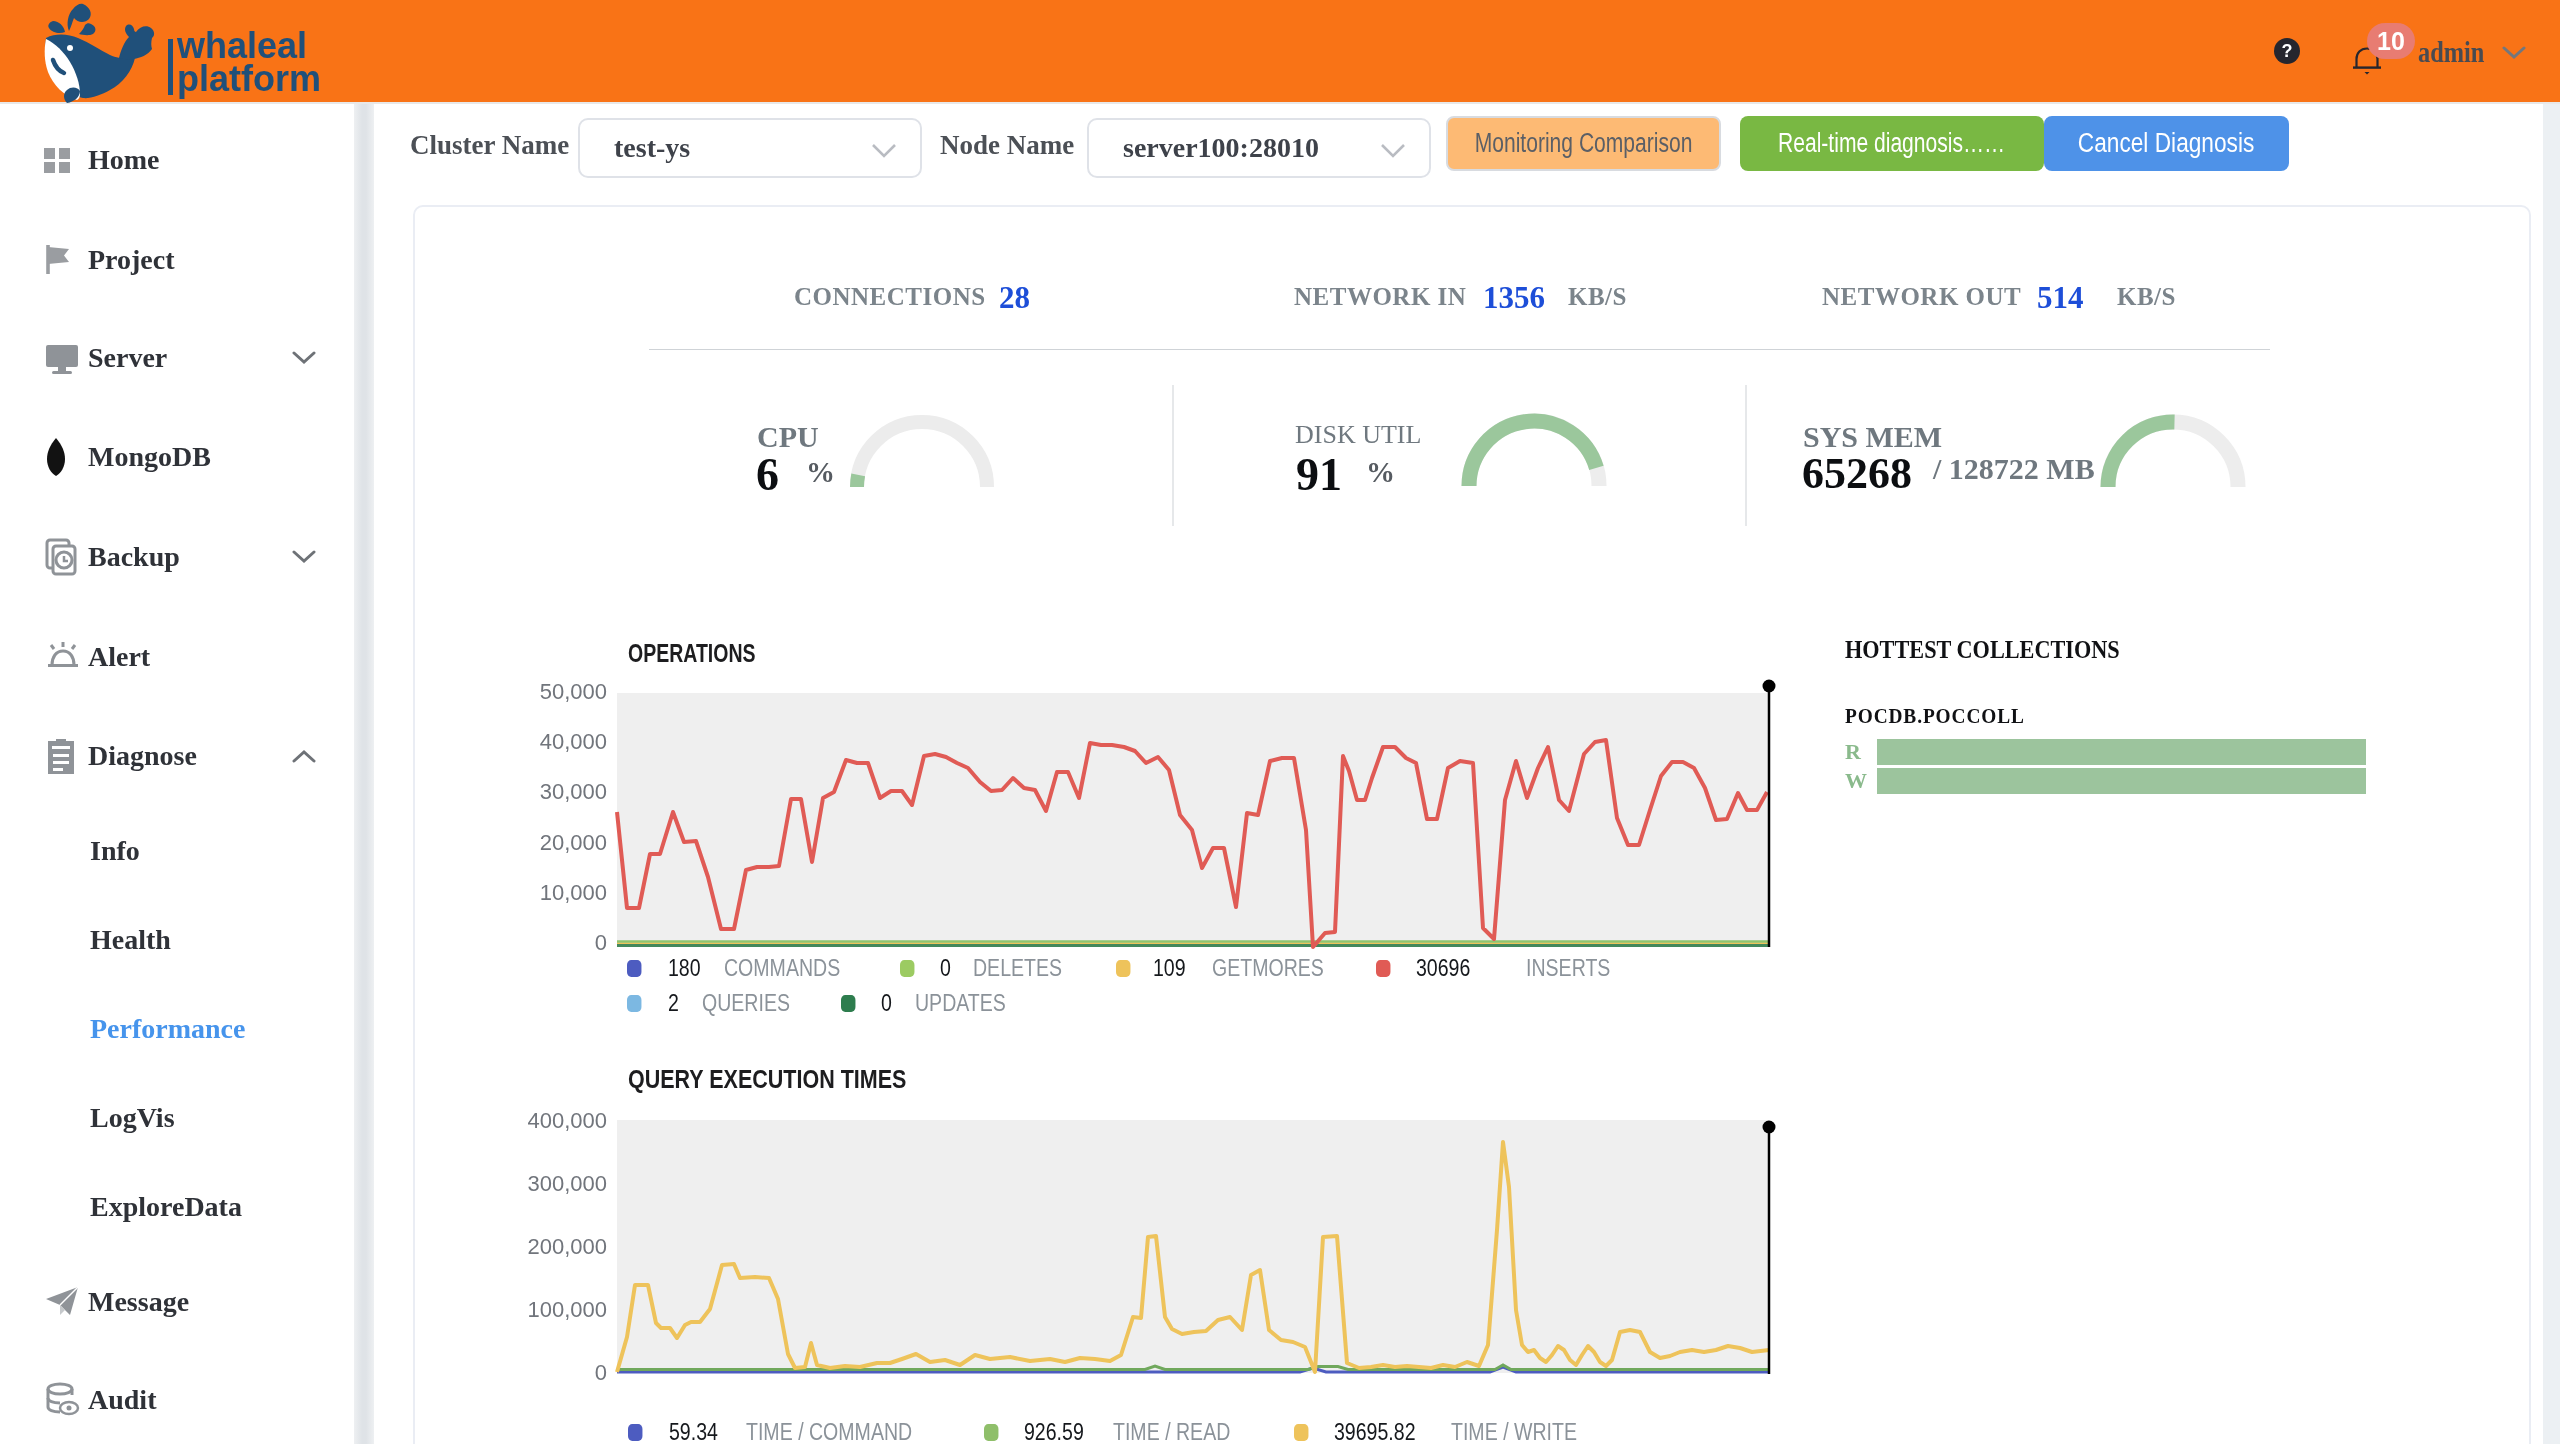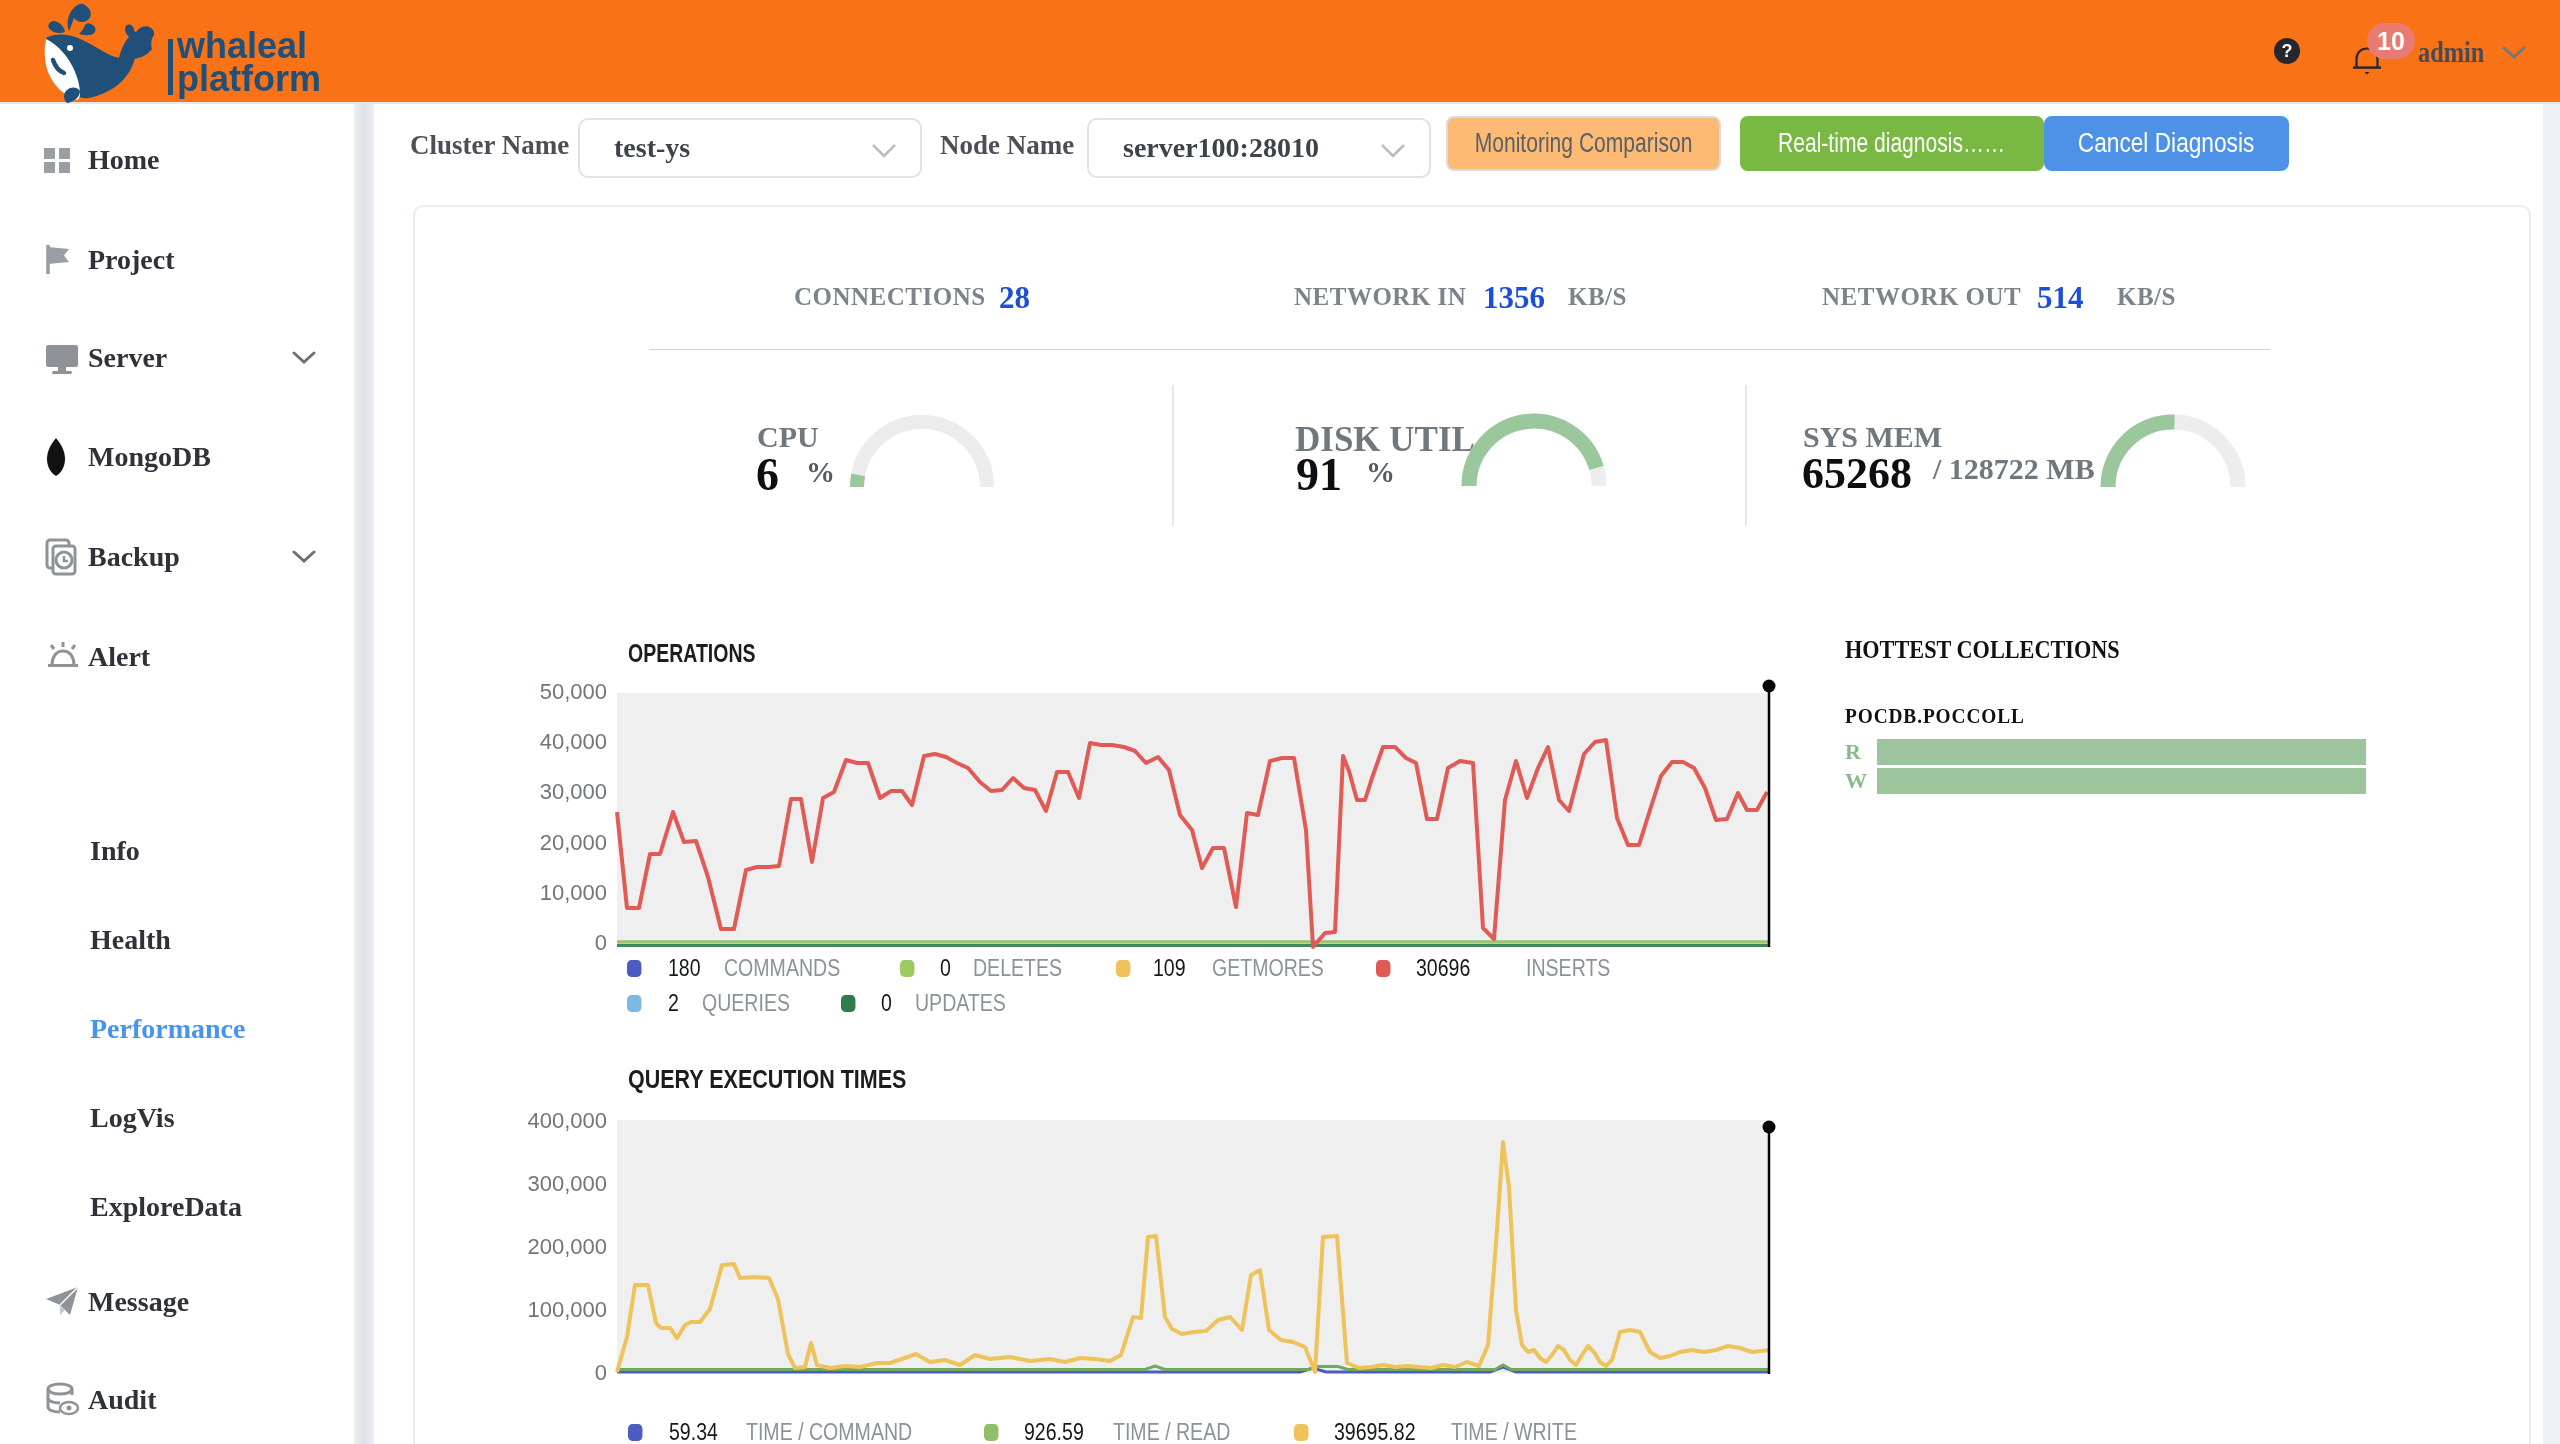--- a/index.html
+++ b/index.html
@@ -130,20 +130,32 @@
   <div class="menu-item" style="top:523px;">
     <svg class="icn" width="38" height="36" viewBox="0 0 38 36">
       <path d="M 8 26 C 8 18 12 12 19 12 C 26 12 30 18 30 26" fill="none" stroke="#8f9398" stroke-width="3"></path>
       <line x1="4" y1="26.5" x2="34" y2="26.5" stroke="#8f9398" stroke-width="3"></line>
       <line x1="19" y1="3" x2="19" y2="8" stroke="#8f9398" stroke-width="3"></line>
       <line x1="7" y1="6" x2="10" y2="10" stroke="#8f9398" stroke-width="3"></line>
       <line x1="31" y1="6" x2="28" y2="10" stroke="#8f9398" stroke-width="3"></line>
     </svg>
     <span class="txt">Alert</span>
   </div>
+  <div class="menu-item" style="top:622px;">
+    <svg class="icn" width="34" height="38" viewBox="0 0 34 38" fill="#8f9398">
+      <path d="M 4 4 L 12 4 L 12 2 L 22 2 L 22 4 L 30 4 L 30 37 L 4 37 Z M 8 12 L 26 12 L 26 9 L 8 9 Z" fill-rule="evenodd"></path>
+      <rect x="9" y="17" width="16" height="3" fill="#fff"></rect>
+      <rect x="9" y="24" width="16" height="3" fill="#fff"></rect>
+      <rect x="9" y="31" width="10" height="3" fill="#fff"></rect>
+    </svg>
+    <span class="txt">Diagnose</span>
+    <svg class="chev" width="24" height="14" viewBox="0 0 24 14">
+        <path d="M 2 12 L 12 3 L 22 12" fill="none" stroke="#6e7277" stroke-width="3" stroke-linecap="round"></path>
+      </svg>
+  </div>
   <div class="menu-item sub" style="top:717px;">
       <span class="txt">Info</span>
     </div>
   <div class="menu-item sub" style="top:806px;">
       <span class="txt">Health</span>
     </div>
   <div class="menu-item sub" style="top:895px;">
       <span class="txt" style="color:#4694ec;">Performance</span>
     </div>
   <div class="menu-item sub" style="top:984px;">
@@ -216,21 +228,21 @@
 <div class="abs" style="left:1745px;top:385px;width:2px;height:141px;background:#e6e8ea;"></div>
 
 <div class="abs" style="left:757px;top:420px;font-size:30px;font-weight:700;color:#6f787f;">CPU</div>
 <div class="abs" style="left:756px;top:448px;font-size:46px;font-weight:700;color:#0c0e11;">6</div>
 <div class="abs" style="left:806px;top:456px;font-size:29px;font-weight:700;color:#565b61;">%</div>
 <svg width="160" height="90" viewBox="0 0 160 90" style="position:absolute;left:842px;top:402px;">
   <path d="M 15 85 A 65 65 0 0 1 145 85" fill="none" stroke="#ececec" stroke-width="14"></path>
   <path d="M 15 85 A 65 65 0 0 1 16.2 72.8" fill="none" stroke="#9bc79c" stroke-width="14"></path>
 </svg>
 
-<div class="abs" style="left:1295px;top:420px;font-size:35px;font-weight:700;color:#6f787f;">DISK UTIL</div>
+<div class="abs" style="left:1295px;top:420px;font-size:26px;font-weight:400;color:#6f787f;">DISK UTIL</div>
 <div class="abs" style="left:1296px;top:448px;font-size:46px;font-weight:700;color:#0c0e11;">91</div>
 <div class="abs" style="left:1366px;top:456px;font-size:29px;font-weight:700;color:#565b61;">%</div>
 <svg width="160" height="90" viewBox="0 0 160 90" style="position:absolute;left:1454px;top:401px;">
   <path d="M 15 85 A 65 65 0 0 1 145 85" fill="none" stroke="#ededed" stroke-width="15"></path>
   <path d="M 15 85 A 65 65 0 0 1 142.4 66.9" fill="none" stroke="#9bc79c" stroke-width="15"></path>
 </svg>
 
 <div class="abs" style="left:1803px;top:420px;font-size:30px;font-weight:700;color:#6f787f;">SYS MEM</div>
 <div class="abs" style="left:1802px;top:448px;font-size:44px;font-weight:700;color:#0c0e11;">65268</div>
 <div class="abs" style="left:1933px;top:452px;font-size:30px;font-weight:700;color:#6f787f;">/ 128722 MB</div>

